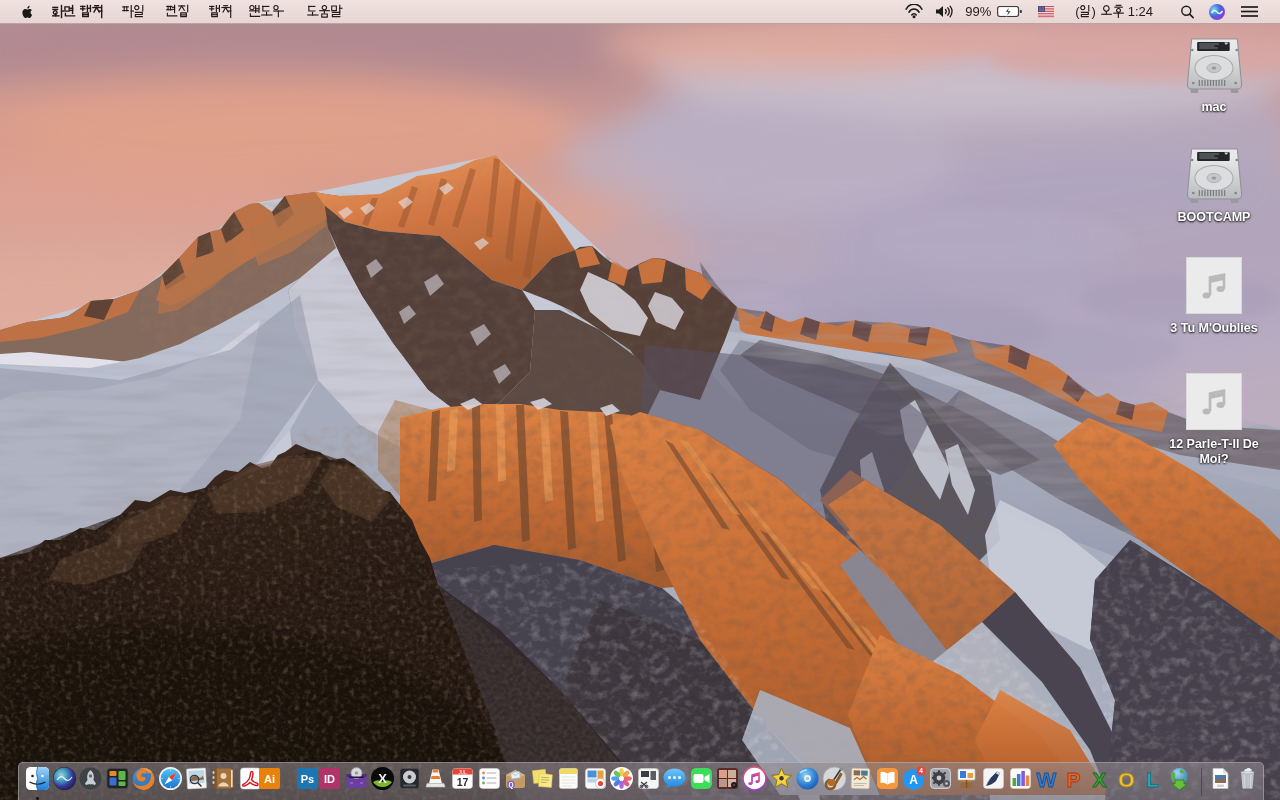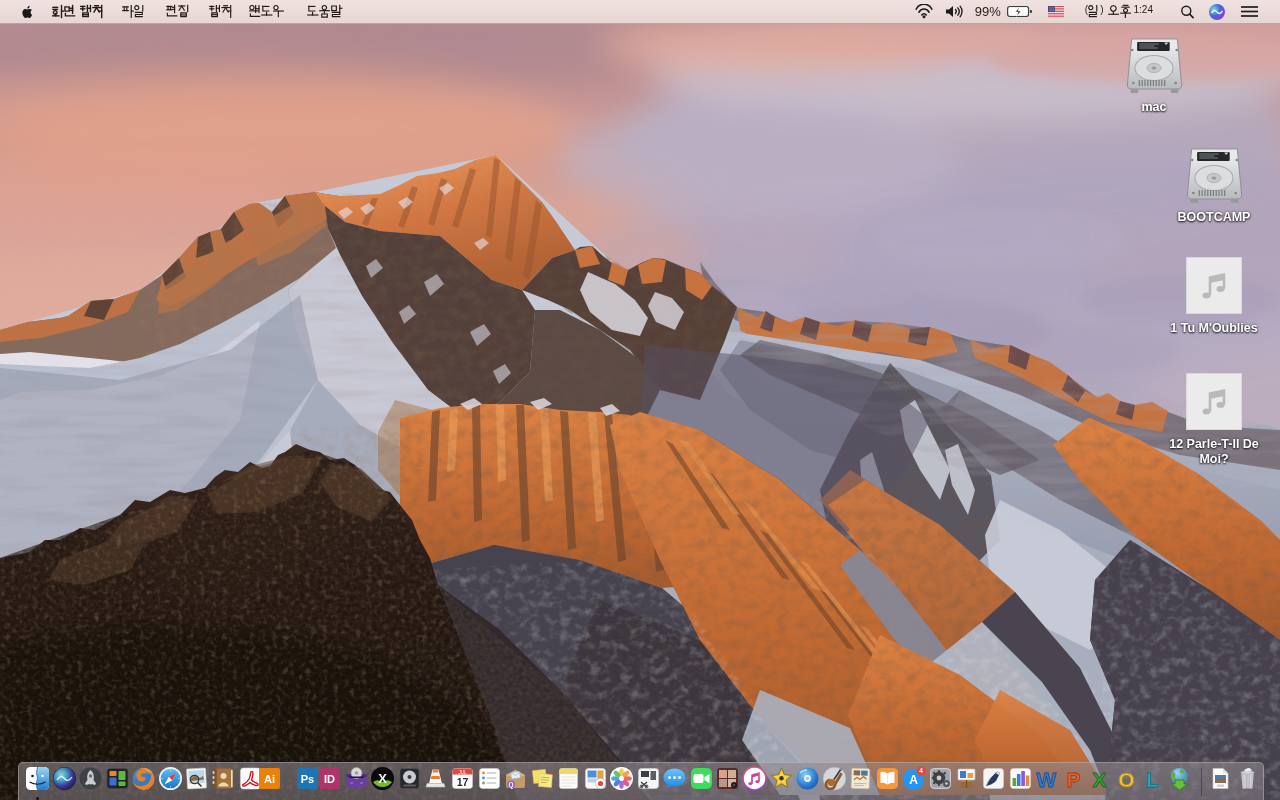--- a/index.html
+++ b/index.html
@@ -558,21 +558,21 @@
             <circle cx="6" cy="3.2" r=".38"></circle>
             <circle cx="1.9" cy="4.2" r=".38"></circle>
             <circle cx="3.6" cy="4.2" r=".38"></circle>
             <circle cx="5.3" cy="4.2" r=".38"></circle>
             <circle cx="1.1" cy="5.1" r=".38"></circle>
             <circle cx="2.8" cy="5.1" r=".38"></circle>
             <circle cx="4.5" cy="5.1" r=".38"></circle>
             <circle cx="6" cy="5.1" r=".38"></circle>
           </g>
         </svg>
-    <span style="display:inline-flex;font-size:10px;color:#241a18;margin-right:27px">(<svg width="12" height="15" viewBox="0 0 13 15" style="vertical-align:-3px">
+    <span style="display:inline-flex;align-items:center;font-size:13px;color:#241a18;margin-right:27px">(<svg width="12" height="15" viewBox="0 0 13 15" style="vertical-align:-3px">
             <path d="M3,1.2a2.2 2.2 0 1 0 .01 0" stroke="#241a18" stroke-width="1.25" fill="none" stroke-linecap="square"></path>
             <path d="M9.5,1v6" stroke="#241a18" stroke-width="1.25" fill="none" stroke-linecap="square"></path>
             <path d="M1.5,8.5h7.5v2.2h-7.5v2.3h7.5" stroke="#241a18" stroke-width="1.25" fill="none" stroke-linecap="square"></path>
           </svg>)  <svg width="12" height="15" viewBox="0 0 13 15" style="vertical-align:-3px">
             <path d="M5.8,1.2a3 3 0 1 0 .01 0" stroke="#241a18" stroke-width="1.25" fill="none" stroke-linecap="square"></path>
             <path d="M0.8,10.5h10.4" stroke="#241a18" stroke-width="1.25" fill="none" stroke-linecap="square"></path>
             <path d="M5.8,7.5v3" stroke="#241a18" stroke-width="1.25" fill="none" stroke-linecap="square"></path>
           </svg><svg width="12" height="15" viewBox="0 0 13 15" style="vertical-align:-3px">
             <path d="M3.5,0.8h5" stroke="#241a18" stroke-width="1.25" fill="none" stroke-linecap="square"></path>
             <path d="M2,2.8h8" stroke="#241a18" stroke-width="1.25" fill="none" stroke-linecap="square"></path>
@@ -600,21 +600,21 @@
           <g stroke="#1c1c1c" stroke-width="1.7">
             <path d="M1,3h17"></path>
             <path d="M1,7.5h17"></path>
             <path d="M1,12h17"></path>
           </g>
         </svg>
   </div>
 </div>
 
 <div id="desktop-icons">
-<div class="dicon" style="left:1094px;top:36px">
+<div class="dicon" style="left:1154px;top:36px">
         <div style="height:60px"><svg width="63" height="60" viewBox="0 0 58 60" preserveAspectRatio="none">
  <defs>
               <linearGradient id="drvb" x1="0" y1="0" x2="0" y2="1">
                 <stop offset="0" stop-color="#f2f2f2"></stop>
                 <stop offset=".5" stop-color="#d5d6d8"></stop>
                 <stop offset="1" stop-color="#b9babd"></stop>
               </linearGradient>
             </defs>
  <path d="M8,3 L50,3 L54,49 a4,4 0 0 1 -4,4 L8,53 a4,4 0 0 1 -4,-4 Z" fill="url(#drvb)" stroke="#909295" stroke-width="1"></path>
  <path d="M9,4 L49,4 L50,10 L8,10 Z" fill="#e8e9ea"></path>
@@ -692,21 +692,21 @@
         <div class="dlabel">BOOTCAMP</div>
       </div>
 <div class="dicon" style="left:1154px;top:257px">
         <div style="height:57px"><svg width="56" height="57" viewBox="0 0 56 57">
  <rect x="0.5" y="0.5" width="55" height="56" fill="#ebebeb" stroke="#d9d9d9"></rect>
  <path d="M24,38.2 V20.5 l14,-3 v14.2" fill="none" stroke="#b9b9b9" stroke-width="2.6"></path>
  <path d="M24,21.5 l14,-3 v4.5 l-14,3 z" fill="#b9b9b9"></path>
  <ellipse cx="20.5" cy="38.5" rx="4" ry="3" fill="#b9b9b9"></ellipse>
  <ellipse cx="34.5" cy="32" rx="4" ry="3" fill="#b9b9b9"></ellipse>
 </svg></div>
-        <div class="dlabel" style="margin-top:7px">1 Tu M'Oublies</div>
+        <div class="dlabel" style="margin-top:7px">3 Tu M'Oublies</div>
       </div>
 <div class="dicon" style="left:1154px;top:373px">
         <div style="height:57px"><svg width="56" height="57" viewBox="0 0 56 57">
  <rect x="0.5" y="0.5" width="55" height="56" fill="#ebebeb" stroke="#d9d9d9"></rect>
  <path d="M24,38.2 V20.5 l14,-3 v14.2" fill="none" stroke="#b9b9b9" stroke-width="2.6"></path>
  <path d="M24,21.5 l14,-3 v4.5 l-14,3 z" fill="#b9b9b9"></path>
  <ellipse cx="20.5" cy="38.5" rx="4" ry="3" fill="#b9b9b9"></ellipse>
  <ellipse cx="34.5" cy="32" rx="4" ry="3" fill="#b9b9b9"></ellipse>
 </svg></div>
         <div class="dlabel" style="margin-top:7px">12 Parle-T-Il De<br>Moi?</div>

